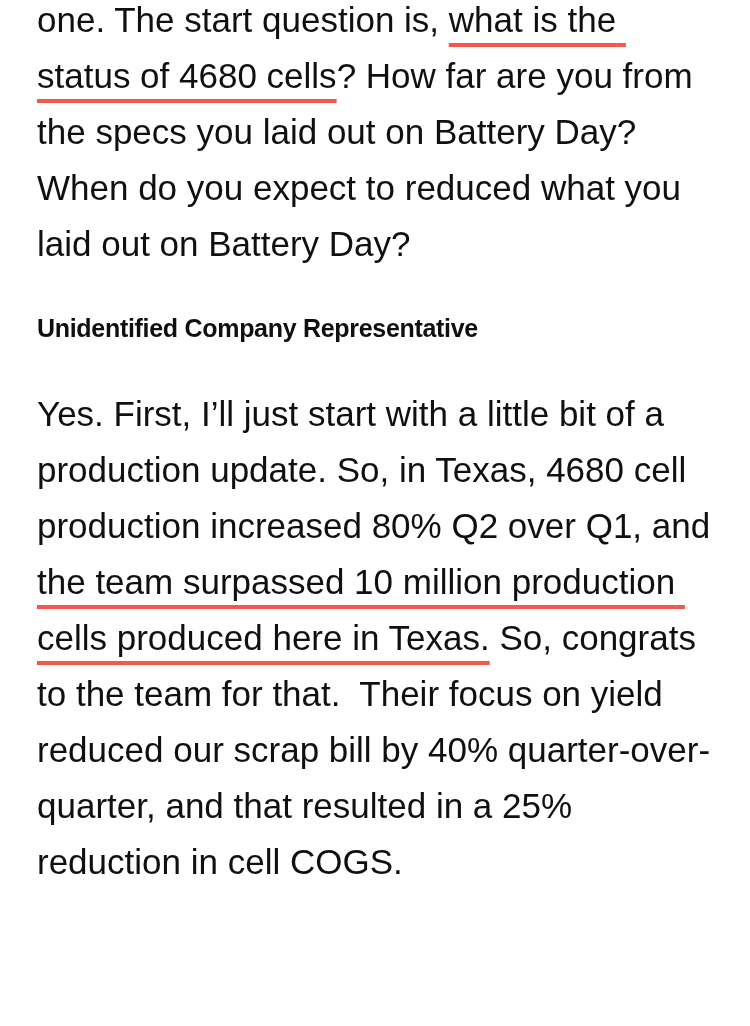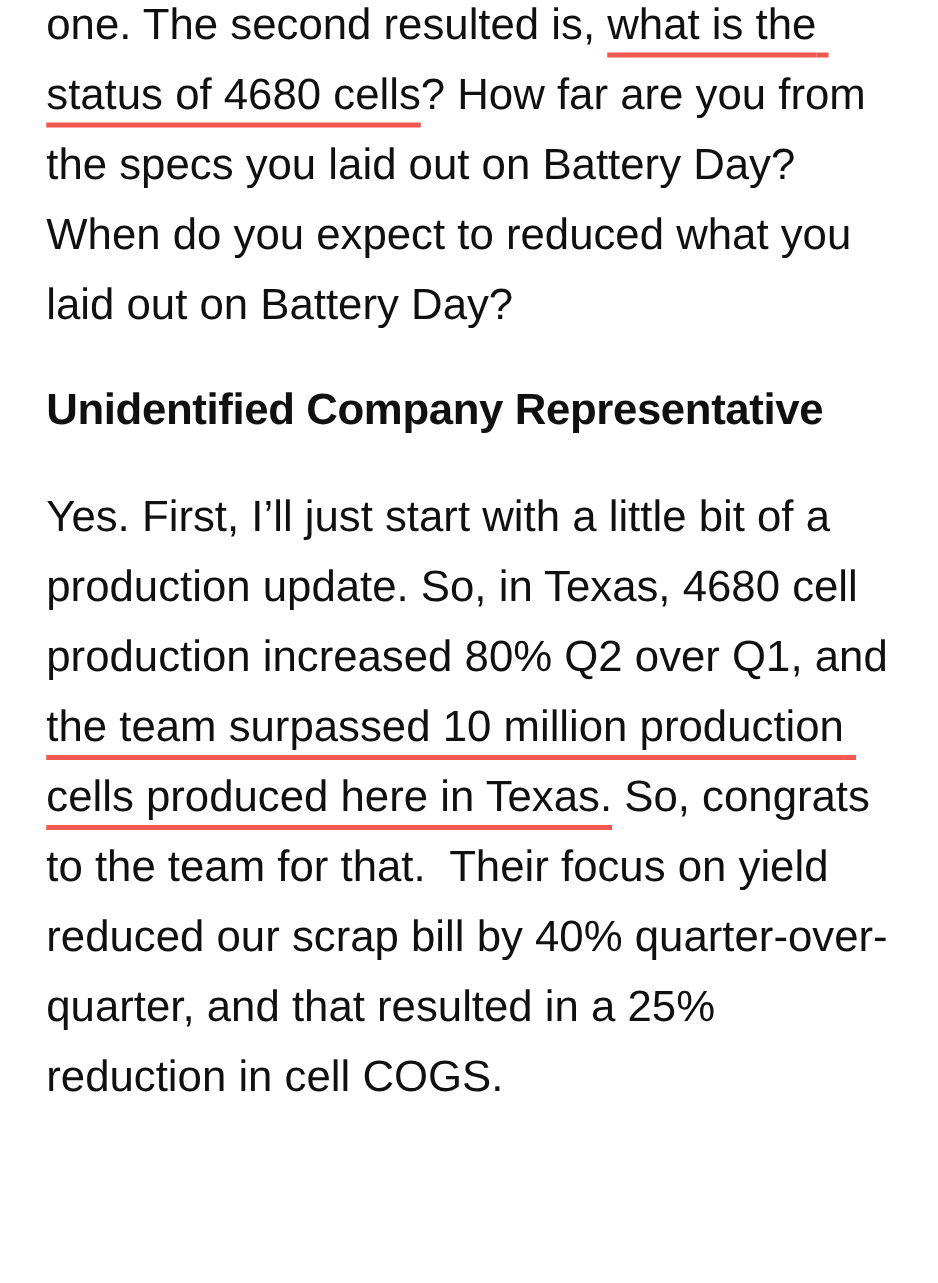--- a/index.html
+++ b/index.html
@@ -29,38 +29,38 @@
     font-weight:400;
   }
   .para.first{
     margin-top:-8px;
   }
   .para.answer{
     margin-top:30px;
   }
   h2.speaker{
     margin:28px 0 0 0;
-    font-size:35px;
+    font-size:25px;
     line-height:56px;
     font-weight:700;
     letter-spacing:-0.3px;
     white-space:pre-wrap;
   }
   .hl-underline{
     text-decoration:underline;
     text-decoration-color:var(--underline-color);
     text-decoration-thickness:4px;
     text-underline-offset:11px;
     text-decoration-skip-ink:none;
   }
 </style>
 </head>
 <body>
 
 <main data-name="transcript-page">
 
-  <p class="para first" data-name="question-paragraph"><span data-name="text-run">one. The second resulted is, </span><span data-name="highlighted-phrase" class="hl-underline">what is the status of 4680 cells</span><span data-name="text-run">? How far are you from the specs you laid out on Battery Day? When do you expect to reduced what you laid out on Battery Day?</span></p>
+  <p class="para first" data-name="question-paragraph"><span data-name="text-run">one. The start question is, </span><span data-name="highlighted-phrase" class="hl-underline">what is the status of 4680 cells</span><span data-name="text-run">? How far are you from the specs you laid out on Battery Day? When do you expect to reduced what you laid out on Battery Day?</span></p>
 
   <h2 class="speaker" data-name="speaker-heading">Unidentified Company Representative</h2>
 
   <p class="para answer" data-name="answer-paragraph"><span data-name="text-run">Yes. First, I’ll just start with a little bit of a production update. So, in Texas, 4680 cell production increased 80% Q2 over Q1, and </span><span data-name="highlighted-phrase" class="hl-underline">the team surpassed 10 million production cells produced here in Texas.</span><span data-name="text-run"> So, congrats to the team for that.  Their focus on yield reduced our scrap bill by 40% quarter-over-quarter, and that resulted in a 25% reduction in cell COGS.</span></p>
 
 </main>
 
 </body></html>

